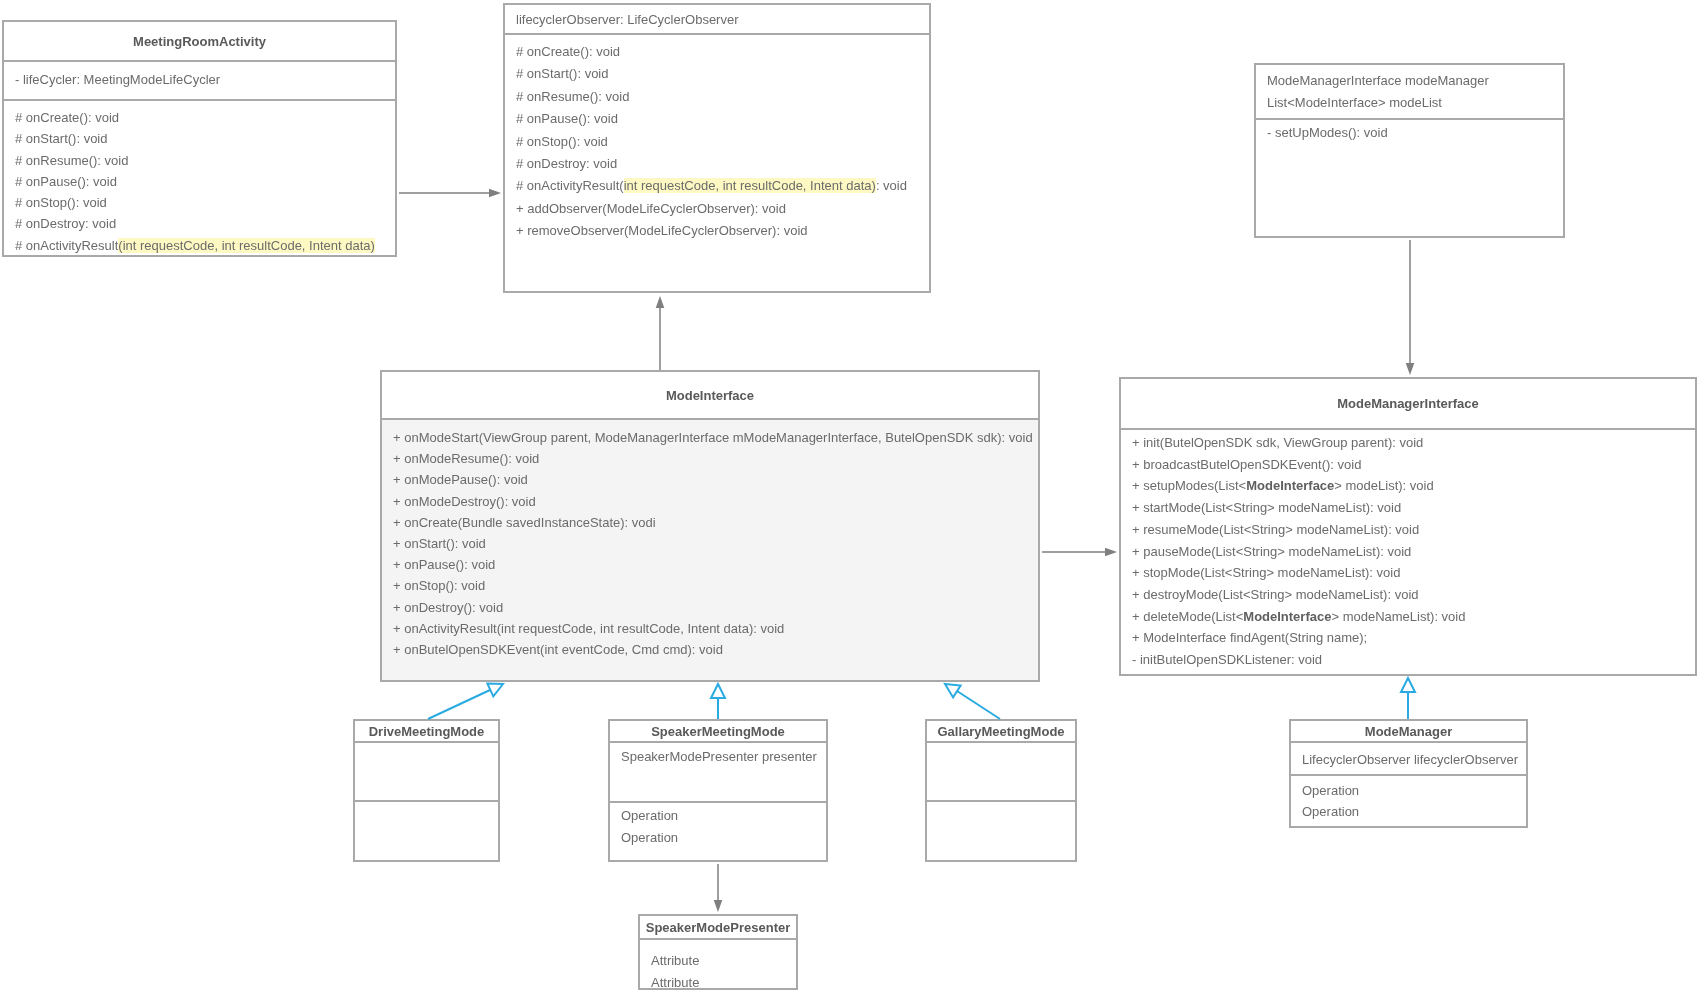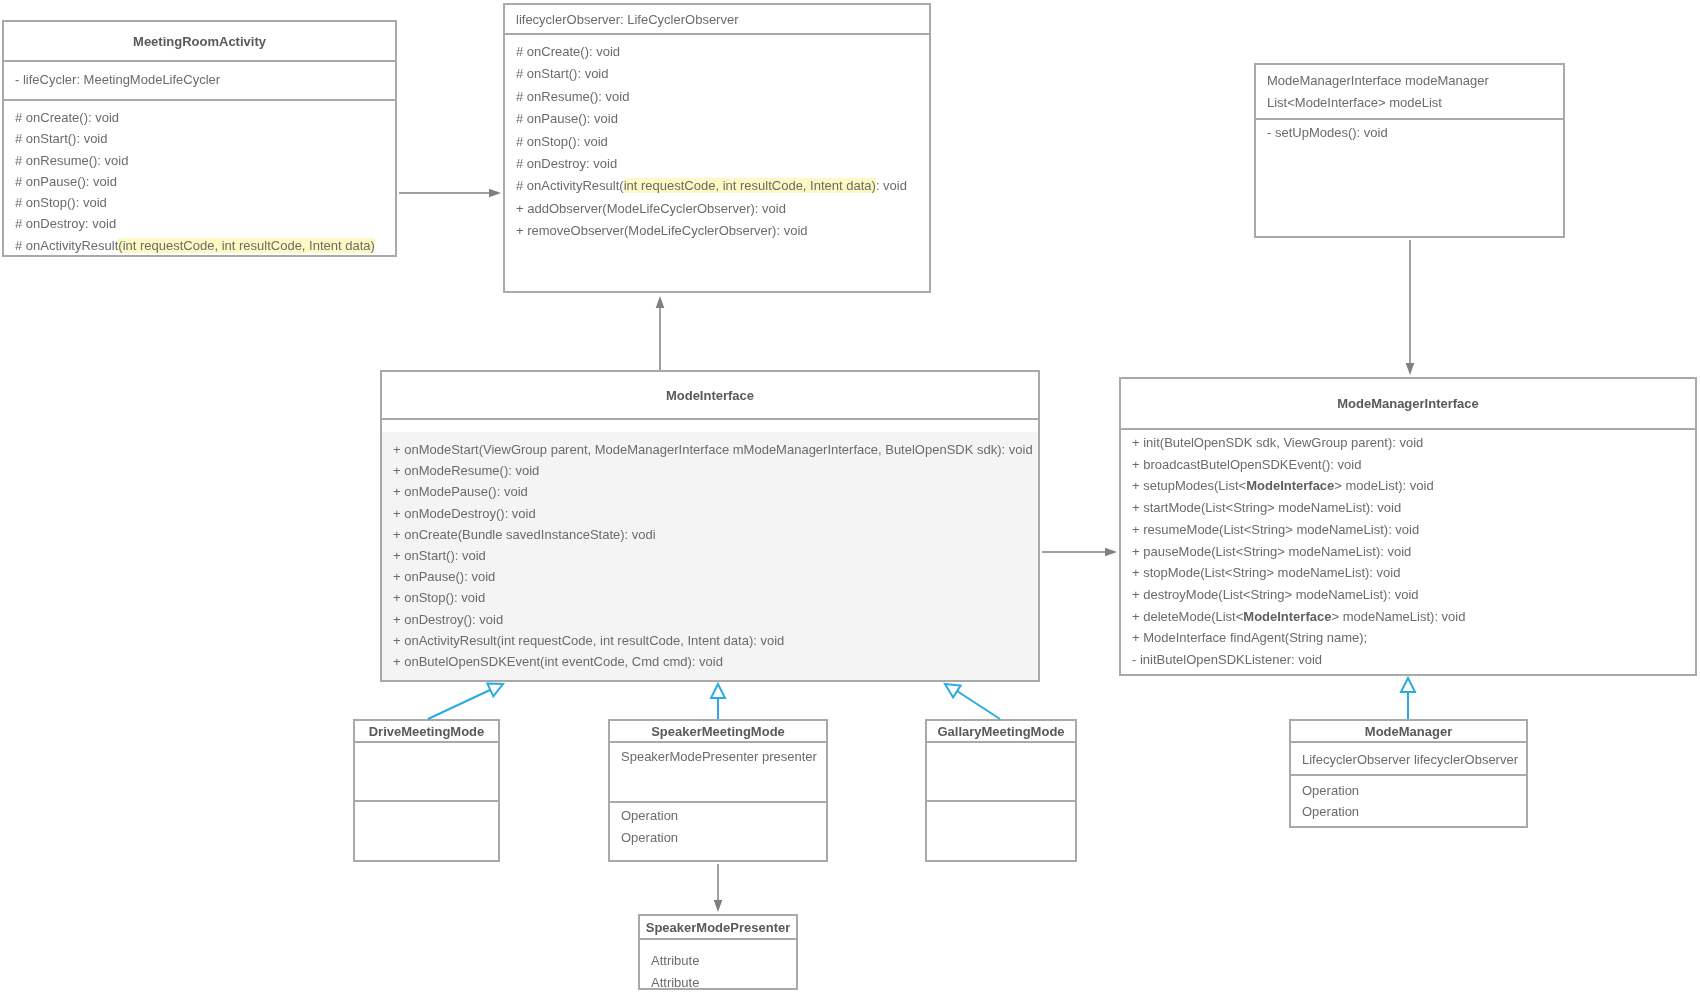--- a/index.html
+++ b/index.html
@@ -17,21 +17,21 @@
     flex:0 0 auto; display:flex; align-items:center; justify-content:center;
     font-weight:bold; color:#595959; border-bottom:2px solid #a9a9a9;
     white-space:nowrap; overflow:hidden;
   }
   .sec { flex:0 0 auto; box-sizing:border-box; overflow:hidden; }
   .sec.grow { flex:1 1 auto; }
   .sec + .sec { border-top:2px solid #a9a9a9; }
   .row { white-space:nowrap; }
   .row span.hl { background:#fef9c3; }
   .row span.b  { font-weight:bold; color:#5f5f5f; }
-  .gray-body .sec { background:#f4f4f4;margin-top:12px; }
+  .gray-body .sec { background:#f4f4f4; }
   svg.connectors { position:absolute; left:0; top:0; pointer-events:none; }
   g.assoc line    { stroke:#7f7f7f; stroke-width:1.5; }
   g.assoc polygon { fill:#7f7f7f; }
   g.real line     { stroke:#29abe2; stroke-width:2; }
   g.real polygon  { fill:#ffffff; stroke:#29abe2; stroke-width:2; stroke-linejoin:miter; }
 </style>
 </head>
 <body>
 
 <div class="canvas">

